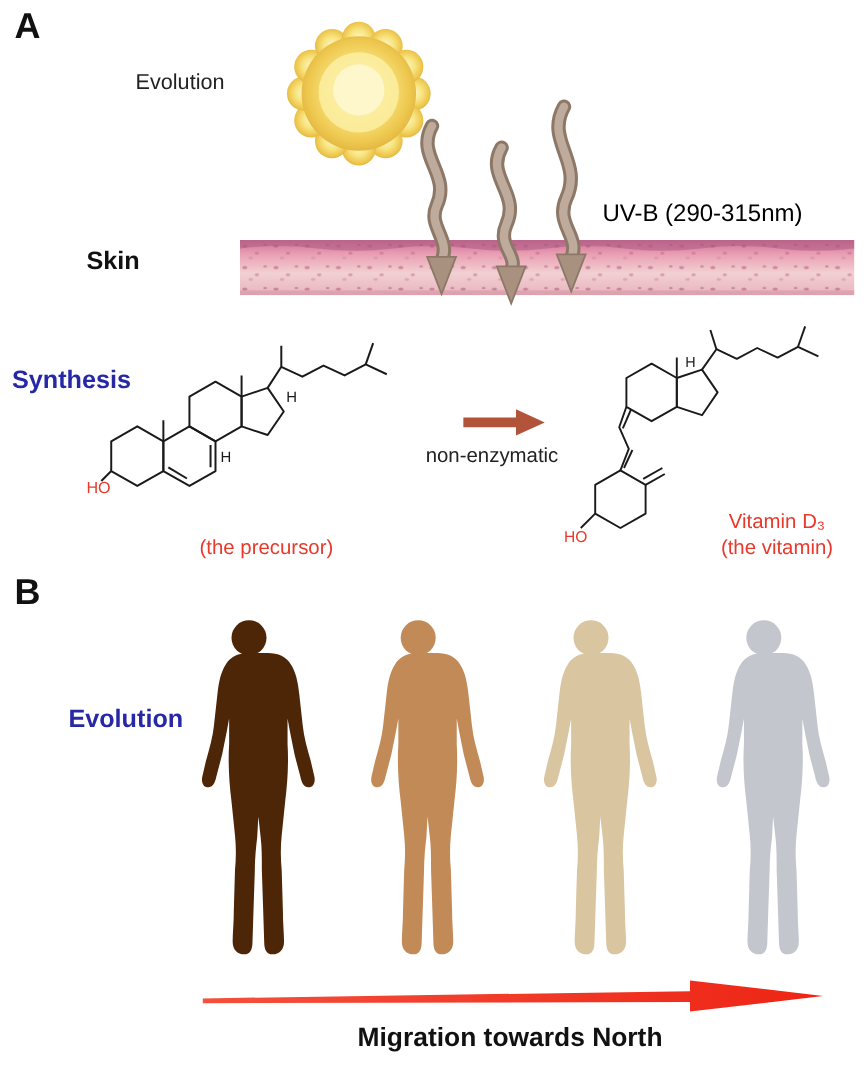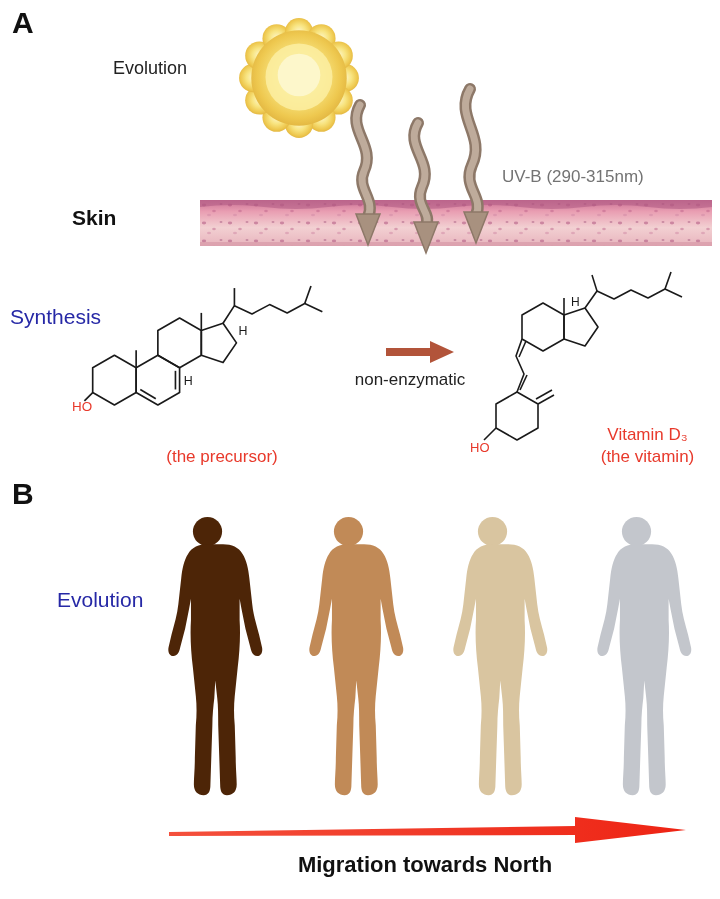--- a/index.html
+++ b/index.html
@@ -2,22 +2,22 @@
 <html><head>
 <meta charset="utf-8">
 <style>
   * { margin: 0; padding: 0; box-sizing: border-box; }
   body { background: #fff; font-family: "Liberation Sans", sans-serif; }
   #canvas { position: relative; width: 720px; height: 899px; background: #fff; overflow: hidden; }
   .abs { position: absolute; }
   .panel-letter { font-size: 30px; font-weight: bold; color: #111; }
   .plain-label { font-size: 18px; color: #222; }
   .bold-label { font-size: 21px; font-weight: bold; color: #111; }
-  .blue-head { font-size: 21px; font-weight: normal; color: #2628a6; }
-  .uvb-label { font-size: 17px; color: #737373; }
+  .blue-head { font-size: 21px; font-weight: bold; color: #2628a6; }
+  .uvb-label { font-size: 20px; color: #000000; }
   .red-label { font-size: 17px; color: #e8392b; text-align: center; line-height: 1.25; }
   .migration-label { font-size: 22px; font-weight: bold; color: #111; text-align: center; }
   .pressure-label { font-size: 17px; color: #222; text-align: center; }
   .reaction-label { font-size: 17px; color: #222; text-align: center; }
   svg text { font-family: "Liberation Sans", sans-serif; }
   .chem-ho { fill: #e8392b; font-size: 13px; }
   .chem-h  { fill: #1a1a1a; font-size: 12px; }
 </style>
 </head>
 <body>

